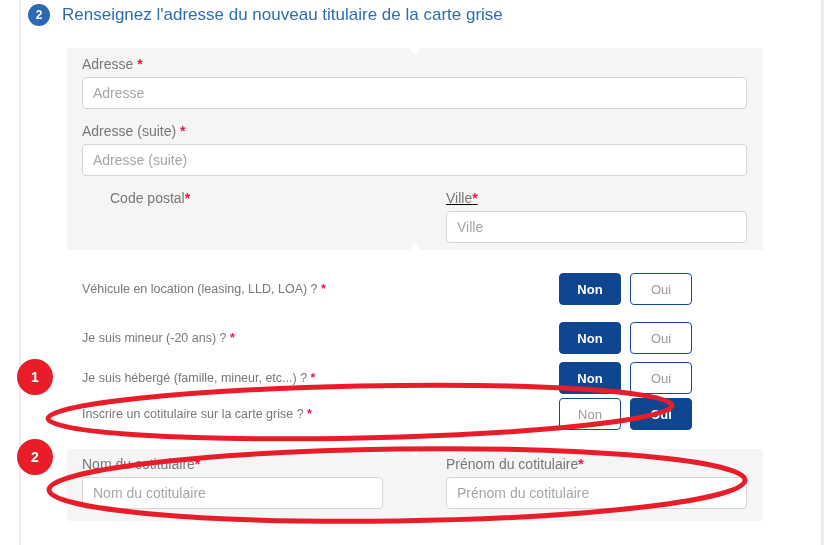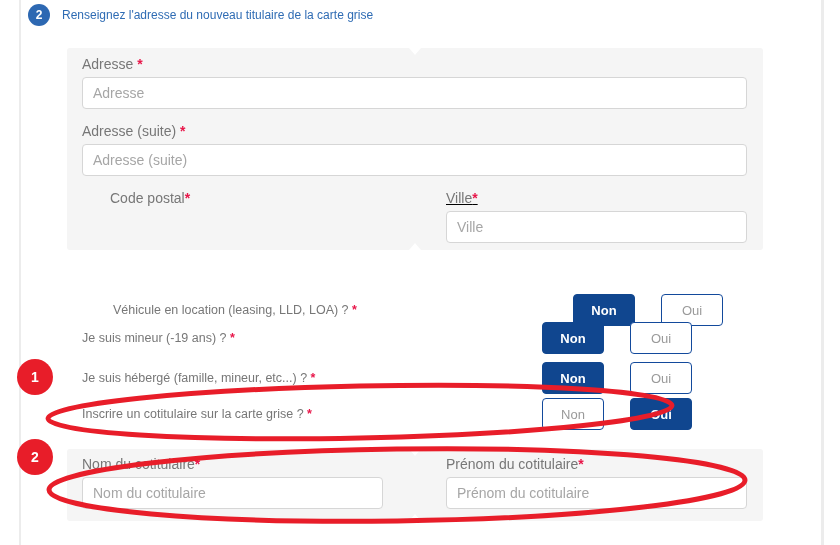--- a/index.html
+++ b/index.html
@@ -51,21 +51,21 @@
     color: #ffffff;
     font-size: 12px;
     font-weight: bold;
     display: flex;
     align-items: center;
     justify-content: center;
     flex: none;
   }
   .step-title {
     color: #2f6cb4;
-    font-size: 12px;
+    font-size: 17px;
     white-space: nowrap;
     text-align: right;
   }
 
   
   .panel {
     position: absolute;
     background: #f5f5f5;
     border-radius: 3px;
   }
@@ -130,21 +130,21 @@
     align-items: center;
   }
   .question-label {
     font-size: 12.5px;
     color: #777777;
     white-space: nowrap;
     flex: 1;
   }
   .toggle-group {
     display: flex;
-    gap: 26px;
+    gap: 9px;
   }
   .toggle-btn {
     width: 62px;
     height: 32px;
     box-sizing: border-box;
     border-radius: 4px;
     font-size: 13px;
     font-weight: bold;
     display: flex;
     align-items: center;
@@ -216,30 +216,30 @@
 
 <div class="field" style="left:82px; top:190px; width:301px;margin-left:28px;">
   <label class="field-label"><span>Code postal</span><span class="req">*</span></label>
 </div>
 
 <div class="field" style="left:446px; top:190px; width:301px;text-decoration:underline;">
   <label class="field-label"><span>Ville</span><span class="req">*</span></label>
   <input class="field-input" type="text" placeholder="Ville" style="">
 </div>
 
-<div class="question-row" style="top:294px;margin-left:31px;">
+<div class="question-row" style="top:273px;">
   <div class="question-label"><span>Véhicule en location (leasing, LLD, LOA) ?</span> <span class="req">*</span></div>
   <div class="toggle-group">
     <div class="toggle-btn on">Non</div>
     <div class="toggle-btn off">Oui</div>
   </div>
 </div>
 
 <div class="question-row" style="top:322px;">
-  <div class="question-label"><span>Je suis mineur (-19 ans) ?</span> <span class="req">*</span></div>
+  <div class="question-label"><span>Je suis mineur (-20 ans) ?</span> <span class="req">*</span></div>
   <div class="toggle-group">
     <div class="toggle-btn on">Non</div>
     <div class="toggle-btn off">Oui</div>
   </div>
 </div>
 
 <div class="question-row" style="top:362px;">
   <div class="question-label"><span>Je suis hébergé (famille, mineur, etc...) ?</span> <span class="req">*</span></div>
   <div class="toggle-group">
     <div class="toggle-btn on">Non</div>

